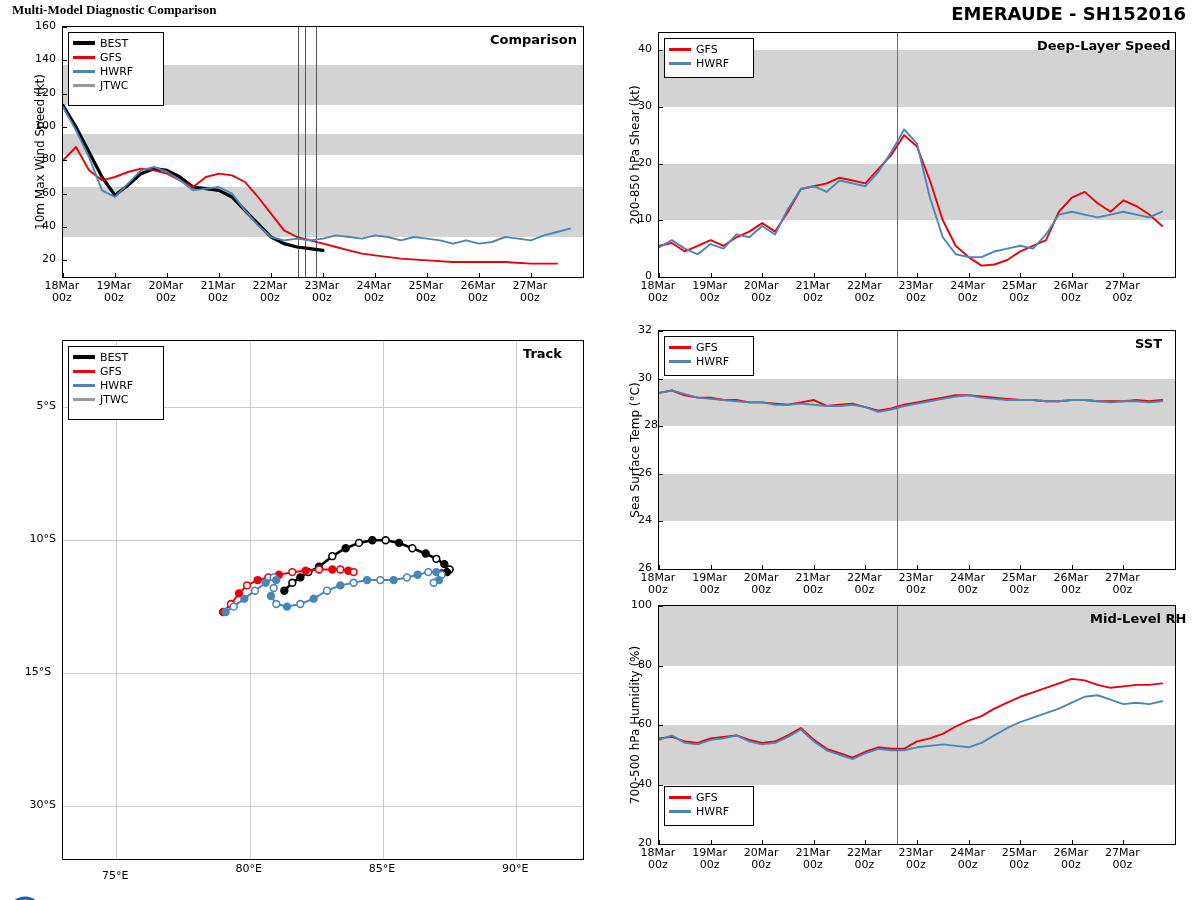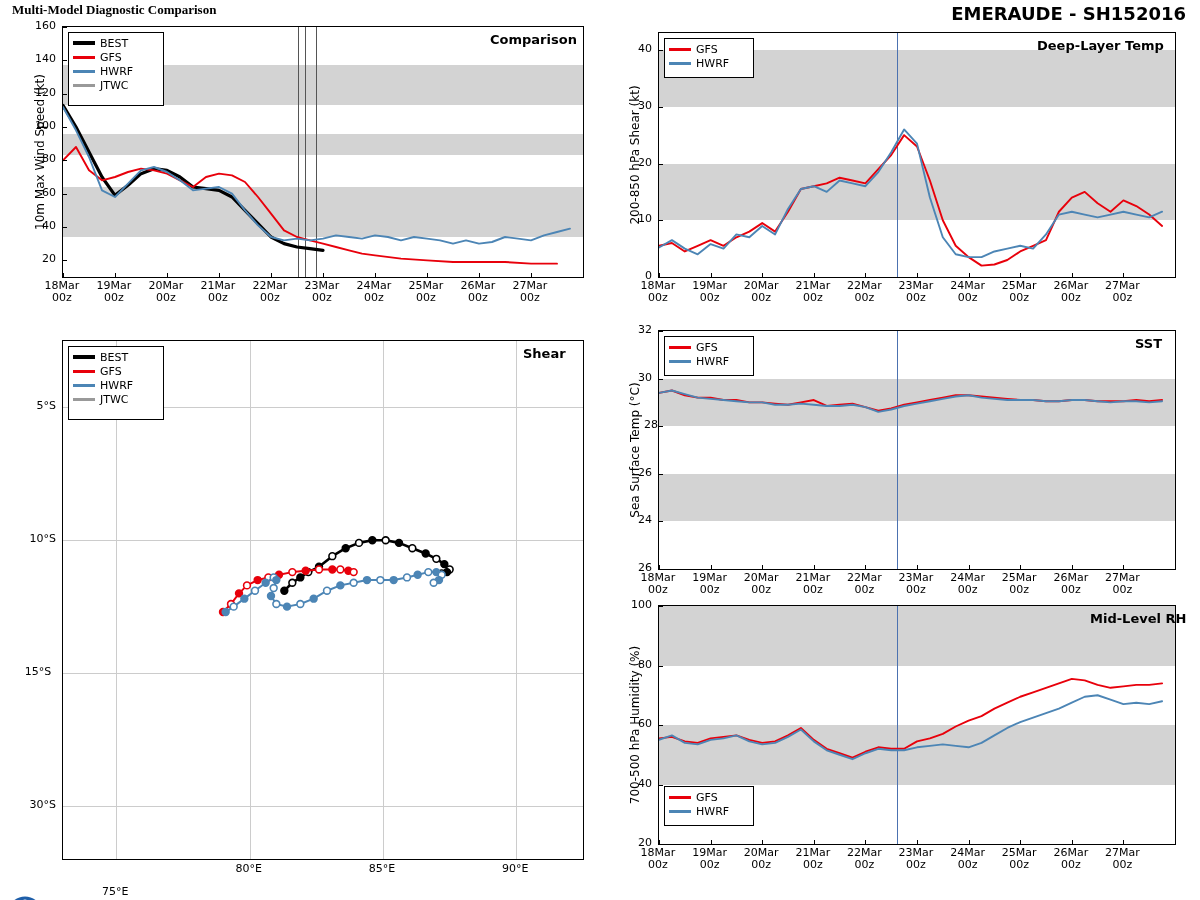--- a/index.html
+++ b/index.html
@@ -198,40 +198,40 @@
         <circle cx="330.6666666666668" cy="239.0769230769231" r="3.4" fill="#4c85b5" stroke="#4c85b5" stroke-width="1.6"></circle>
         <circle cx="344.00000000000017" cy="236.42051282051284" r="3.4" fill="#ffffff" stroke="#4c85b5" stroke-width="1.6"></circle>
         <circle cx="354.66666666666663" cy="233.7641025641026" r="3.4" fill="#4c85b5" stroke="#4c85b5" stroke-width="1.6"></circle>
         <circle cx="365.3333333333334" cy="231.10769230769228" r="3.4" fill="#ffffff" stroke="#4c85b5" stroke-width="1.6"></circle>
         <circle cx="373.3333333333333" cy="231.10769230769228" r="3.4" fill="#4c85b5" stroke="#4c85b5" stroke-width="1.6"></circle>
         <circle cx="378.66666666666674" cy="233.7641025641026" r="3.4" fill="#ffffff" stroke="#4c85b5" stroke-width="1.6"></circle>
         <circle cx="375.9999999999999" cy="239.0769230769231" r="3.4" fill="#4c85b5" stroke="#4c85b5" stroke-width="1.6"></circle>
         <circle cx="370.6666666666668" cy="241.73333333333335" r="3.4" fill="#ffffff" stroke="#4c85b5" stroke-width="1.6"></circle>
       </svg>
     </div>
-  <div class="panel-label" style="left:523px;top:26px;">Shear</div>
+  <div class="panel-label" style="left:523px;top:26px;">Track</div>
   <div class="legend" style="left:68px;top:26px;width:96px;height:74px;">
     <div class="legend-row">
         <span class="legend-line" style="background:#000000;height:4px;"></span>
         <span class="legend-text">BEST</span>
       </div>
     <div class="legend-row">
         <span class="legend-line" style="background:#e8000b;"></span>
         <span class="legend-text">GFS</span>
       </div>
     <div class="legend-row">
         <span class="legend-line" style="background:#4c85b5;"></span>
         <span class="legend-text">HWRF</span>
       </div>
     <div class="legend-row">
         <span class="legend-line" style="background:#999999;"></span>
         <span class="legend-text">JTWC</span>
       </div>
   </div>
-<div class="xtick" style="left: 87.3333px; width: 56px; top: 566px;">75°E</div>
+<div class="xtick" style="left: 87.3333px; width: 56px; top: 550px;">75°E</div>
     <div class="xtick" style="left: 220.667px; width: 56px; top: 543px;">80°E</div>
     <div class="xtick" style="left: 354px; width: 56px; top: 543px;">85°E</div>
     <div class="xtick" style="left: 487.333px; width: 56px; top: 543px;">90°E</div>
     <div class="ytick" style="left: 20px; width: 36px; top: 79.4103px;">5°S</div>
     <div class="ytick" style="left: 20px; width: 36px; top: 212.231px;">10°S</div>
     <div class="ytick" style="left: 20px; width: 36px; top: 345.051px; text-align: center;">15°S</div>
     <div class="ytick" style="left: 20px; width: 36px; top: 477.872px;">30°S</div>
   </div>
 
 <div class="panel" style="left:600px;top:20px;width:600px;height:290px;">
@@ -253,21 +253,21 @@
       <div class="gridline" style="background: rgb(0, 0, 0); top: 240px; height: 4px; left: 103.2px; width: 1px;"></div>
       <div class="gridline" style="background: rgb(0, 0, 0); top: 240px; height: 4px; left: 154.8px; width: 1px;"></div>
       <div class="gridline" style="background: rgb(0, 0, 0); top: 240px; height: 4px; left: 206.4px; width: 1px;"></div>
       <div class="gridline" style="background: rgb(0, 0, 0); top: 240px; height: 4px; left: 258px; width: 1px;"></div>
       <div class="gridline" style="background: rgb(0, 0, 0); top: 240px; height: 4px; left: 309.6px; width: 1px;"></div>
       <div class="gridline" style="background: rgb(0, 0, 0); top: 240px; height: 4px; left: 361.2px; width: 1px;"></div>
       <div class="gridline" style="background: rgb(0, 0, 0); top: 240px; height: 4px; left: 412.8px; width: 1px;"></div>
       <div class="gridline" style="background: rgb(0, 0, 0); top: 240px; height: 4px; left: 464.4px; width: 1px;"></div>
     </div>
   <div class="ylabel" style="left:-65px;top:128px;width:200px;text-align:center;transform:rotate(-90deg);">200-850 hPa Shear (kt)</div>
-  <div class="panel-label" style="left:437px;top:18px;">Deep-Layer Temp</div>
+  <div class="panel-label" style="left:437px;top:18px;">Deep-Layer Speed</div>
   <div class="legend" style="left:64px;top:18px;width:90px;height:40px;">
     <div class="legend-row">
         <span class="legend-line" style="background:#e8000b;"></span>
         <span class="legend-text">GFS</span>
       </div>
     <div class="legend-row">
         <span class="legend-line" style="background:#4c85b5;"></span>
         <span class="legend-text">HWRF</span>
       </div>
   </div>

